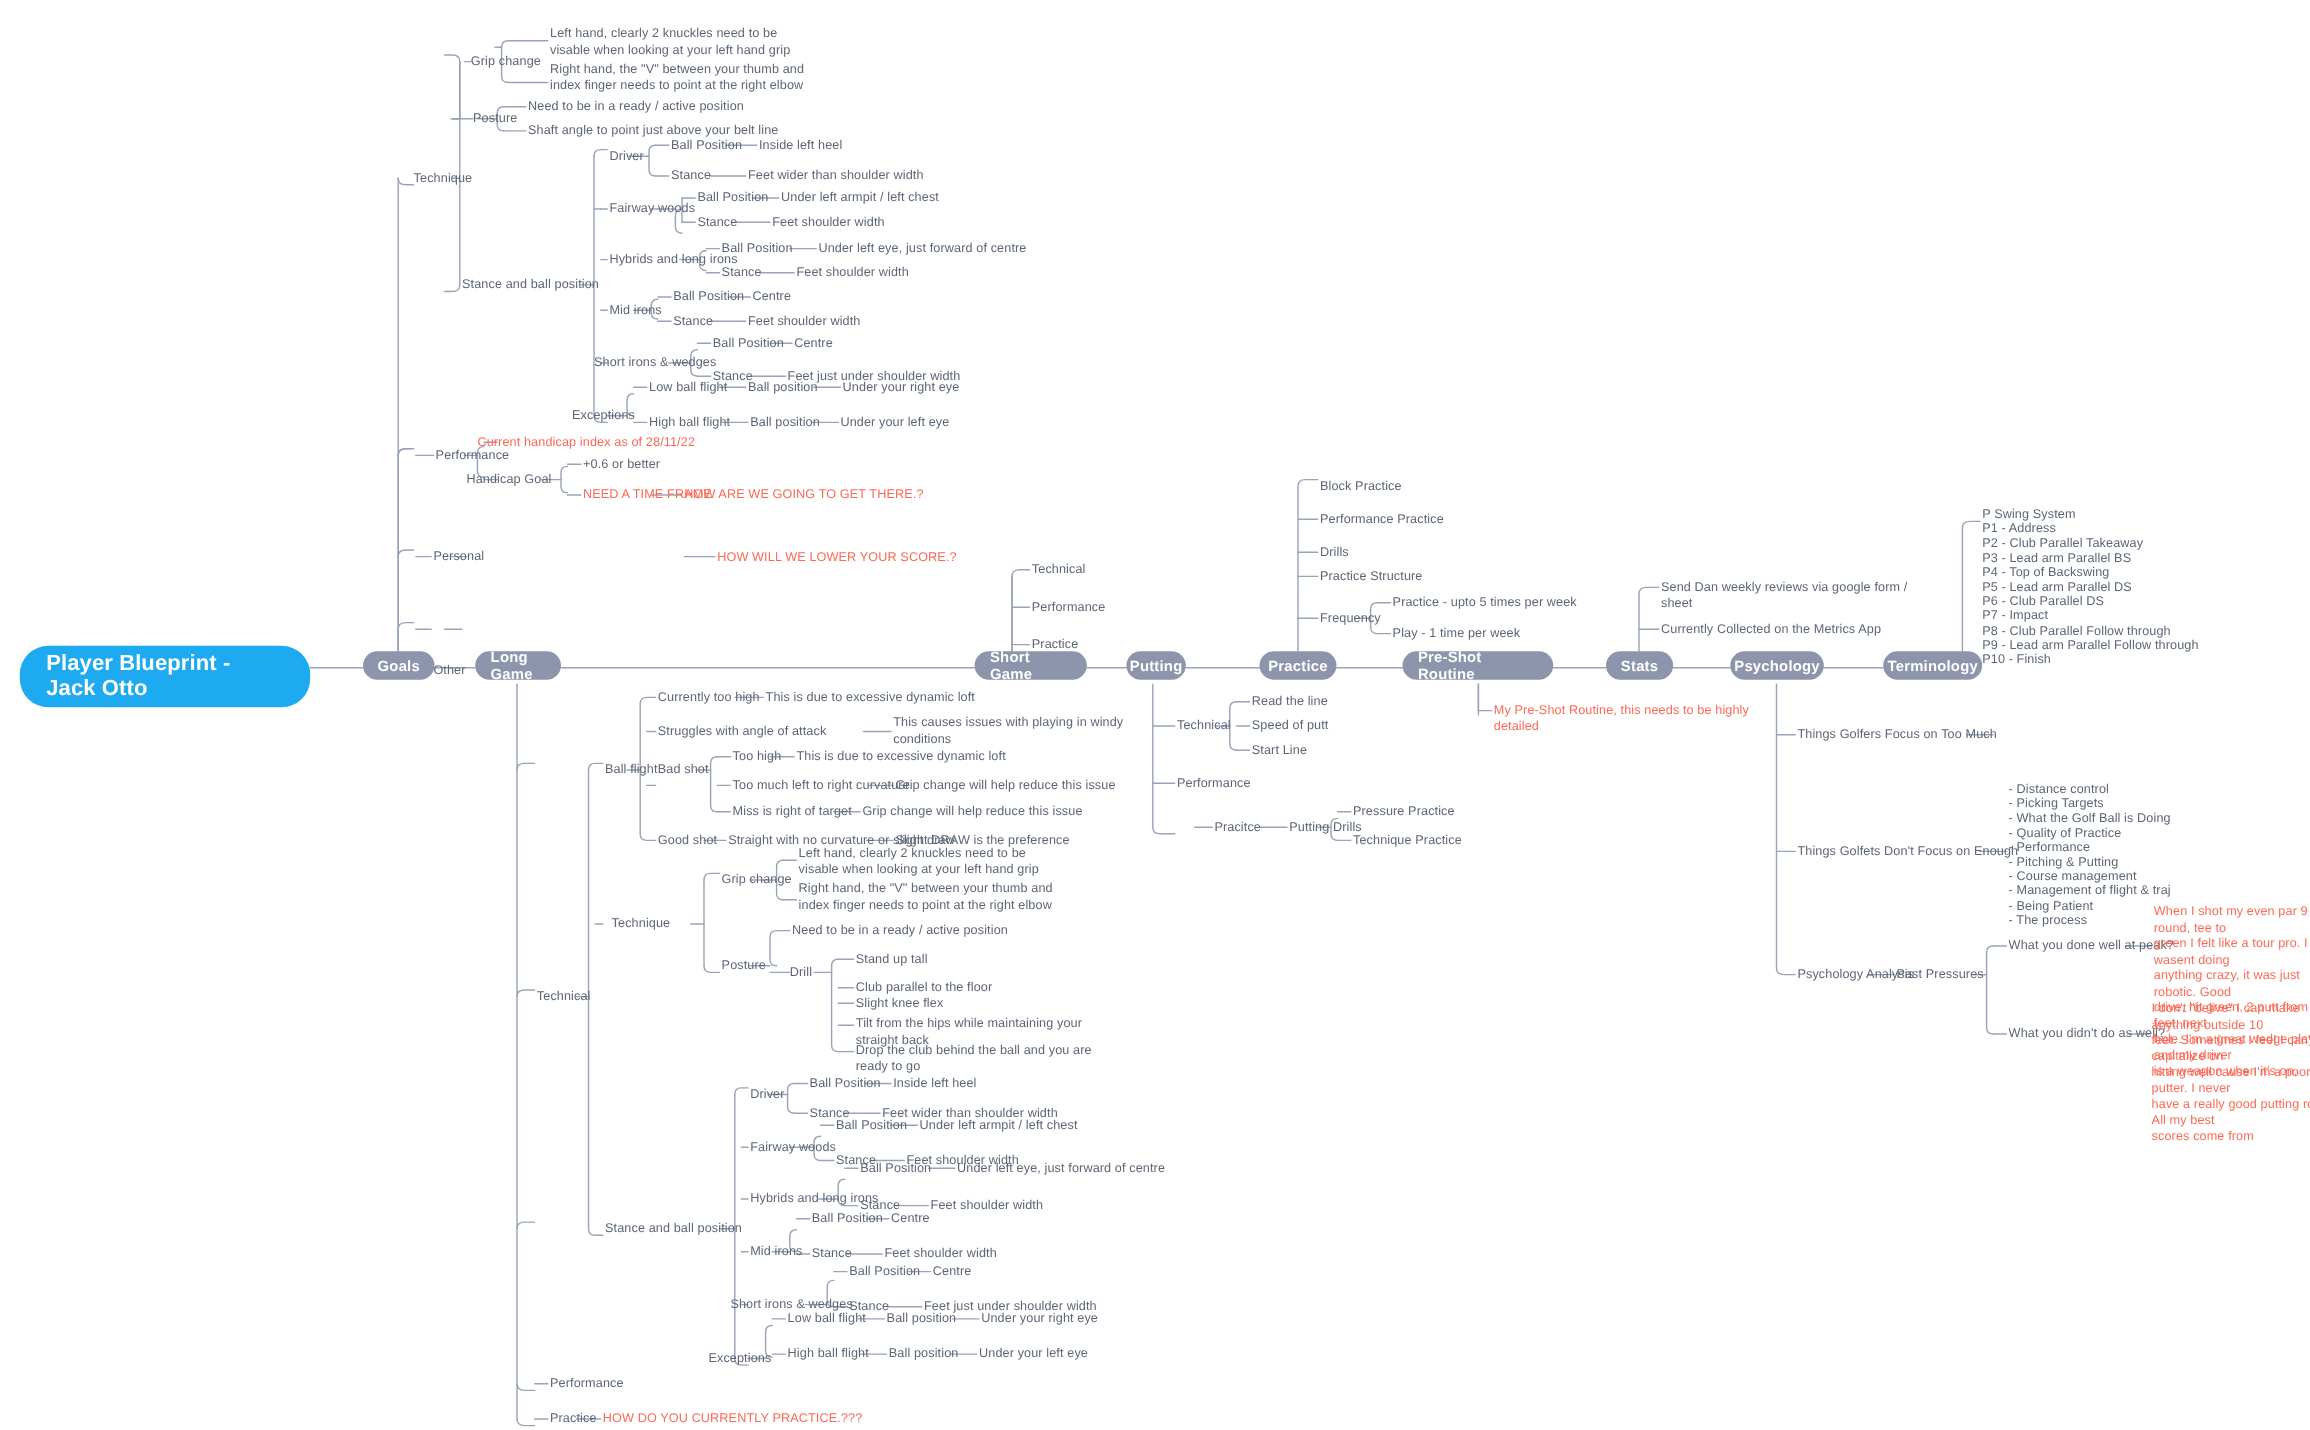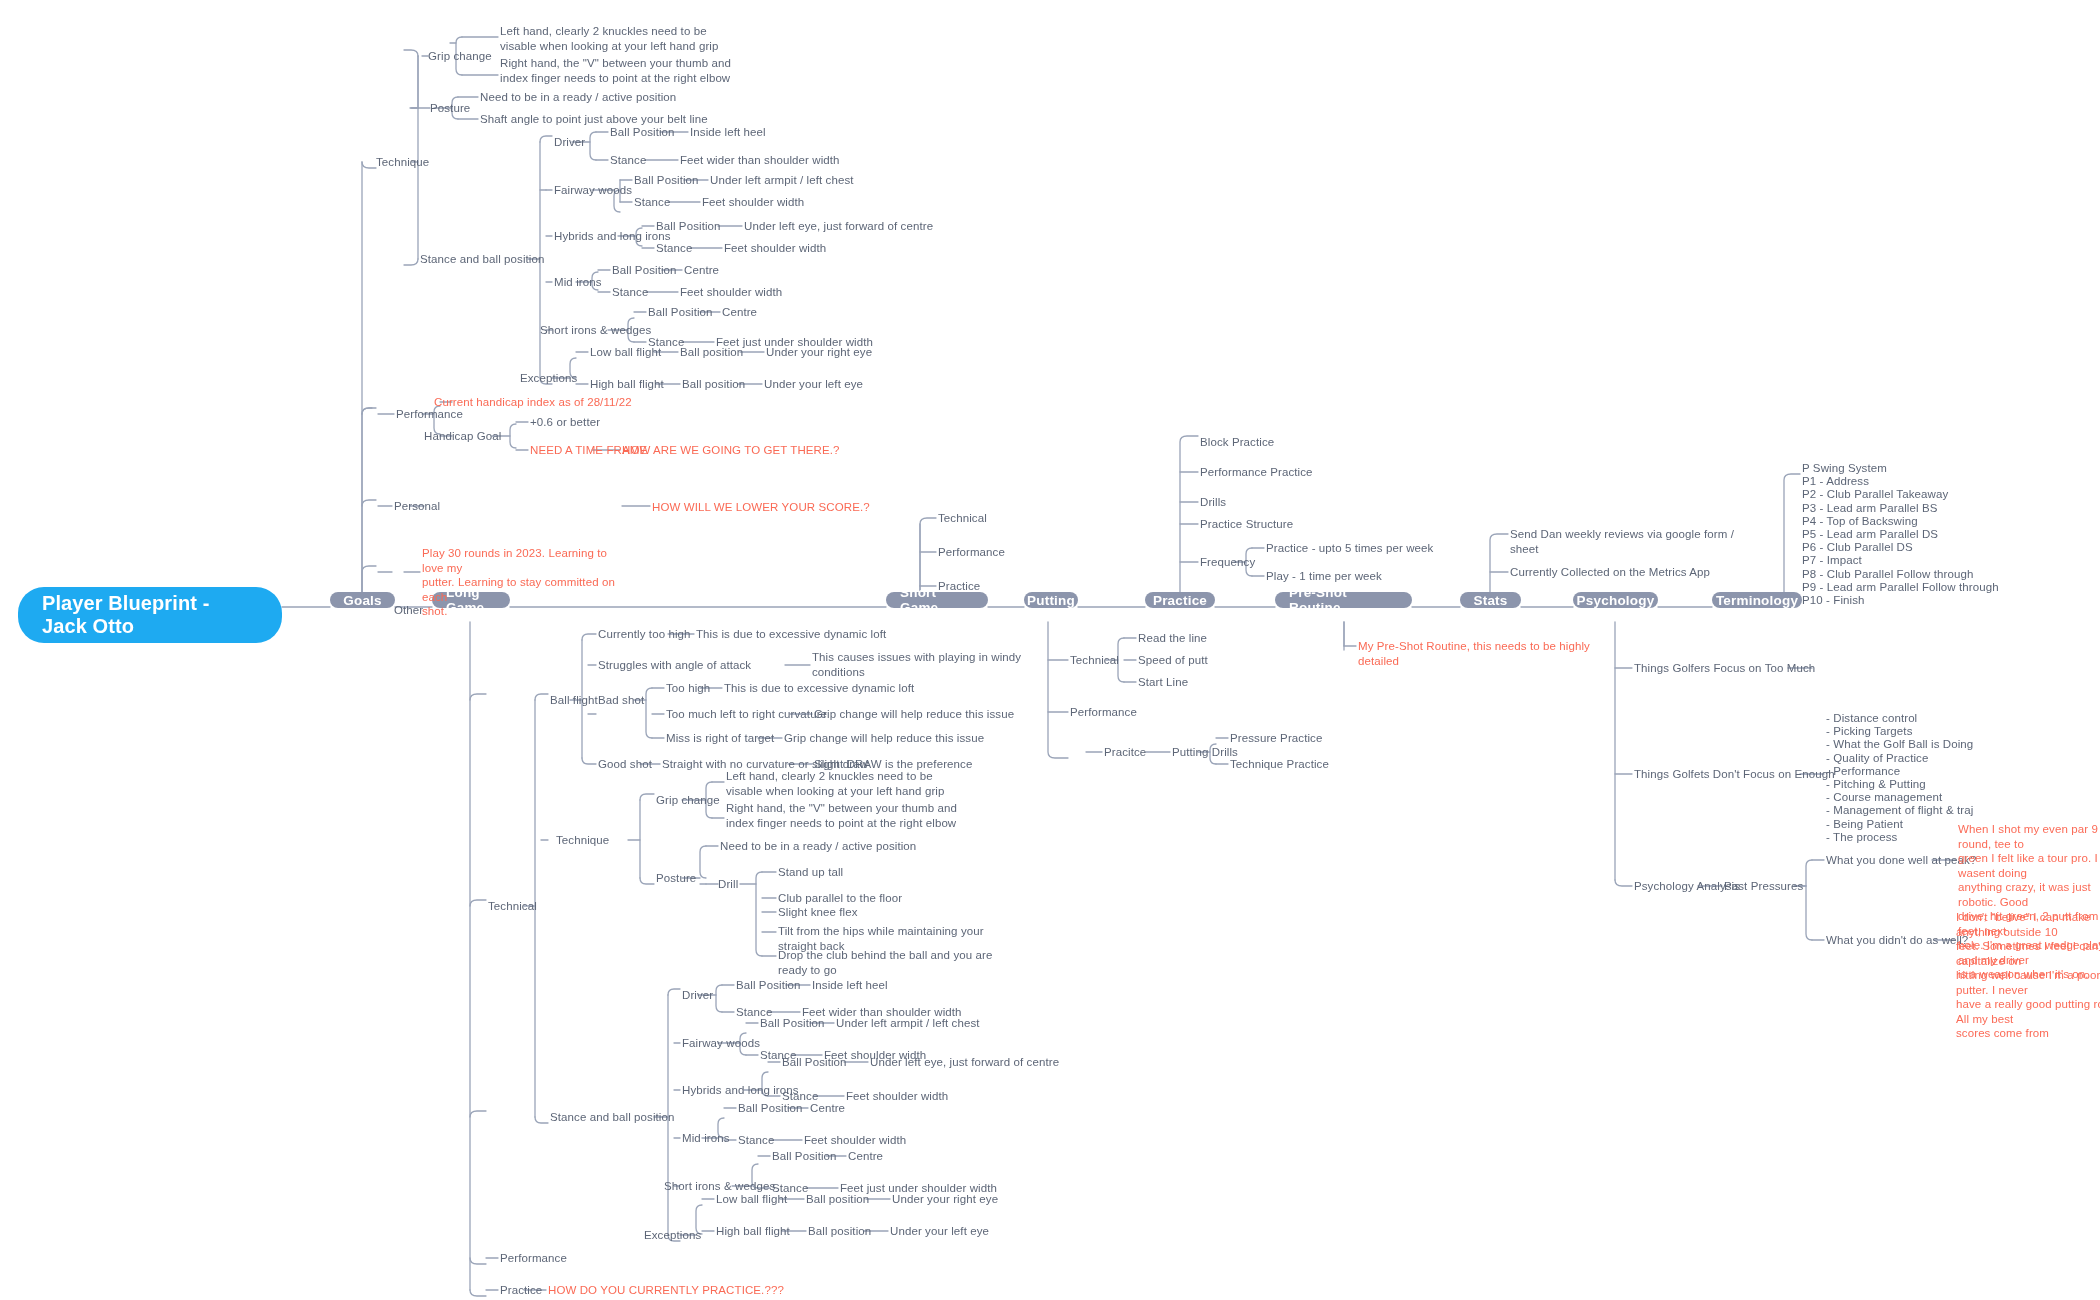--- a/index.html
+++ b/index.html
@@ -37,21 +37,21 @@
     position:absolute;
     background:#8c95ac;
     color:#ffffff;
     border-radius:22px;
     font-weight:bold;
     font-size:13.5px;
     display:flex;
     align-items:center;
     justify-content:center;
     letter-spacing:.2px;
-    height:16px;
+    height:26px;
     box-sizing:border-box;
     padding:0 14px;
   }
   .node.root{
     background:#1eaaf1;
     border-radius:26px;
     font-size:20px;
     height:56px;
     padding:0 24px;
     letter-spacing:.1px;
@@ -438,23 +438,20 @@
   <div class="lbl red" style="left:434px;top:395px;">Current handicap index as of 28/11/22</div>
   <div class="lbl" style="left:424px;top:429px;">Handicap Goal</div>
   <div class="lbl" style="left:530px;top:415px;">+0.6 or better</div>
   <div class="lbl red" style="left:530px;top:443px;">NEED A TIME FRAME</div>
   <div class="lbl red" style="left:622px;top:443px;">HOW ARE WE GOING TO GET THERE.?</div>
 
   <div class="lbl" style="left:394px;top:499px;">Personal</div>
   <div class="lbl red" style="left:652px;top:500px;">HOW WILL WE LOWER YOUR SCORE.?</div>
 
   <div class="lbl" style="left:394px;top:565px;margin-top:38px;">Other</div>
-  <div class="lbl red" style="left:422px;top:546px;width:200px;">Play 30 rounds in 2023. Learning to love my
-putter. Learning to stay committed on each
-shot.</div>
 
   <div class="lbl" style="left:488px;top:899px;">Technical</div>
   <div class="lbl" style="left:550px;top:693px;">Ball flight</div>
 
   <div class="lbl" style="left:598px;top:627px;">Currently too high</div>
   <div class="lbl" style="left:696px;top:627px;">This is due to excessive dynamic loft</div>
   <div class="lbl" style="left:598px;top:658px;">Struggles with angle of attack</div>
   <div class="lbl" style="left:812px;top:650px;">This causes issues with playing in windy
 conditions</div>
 

